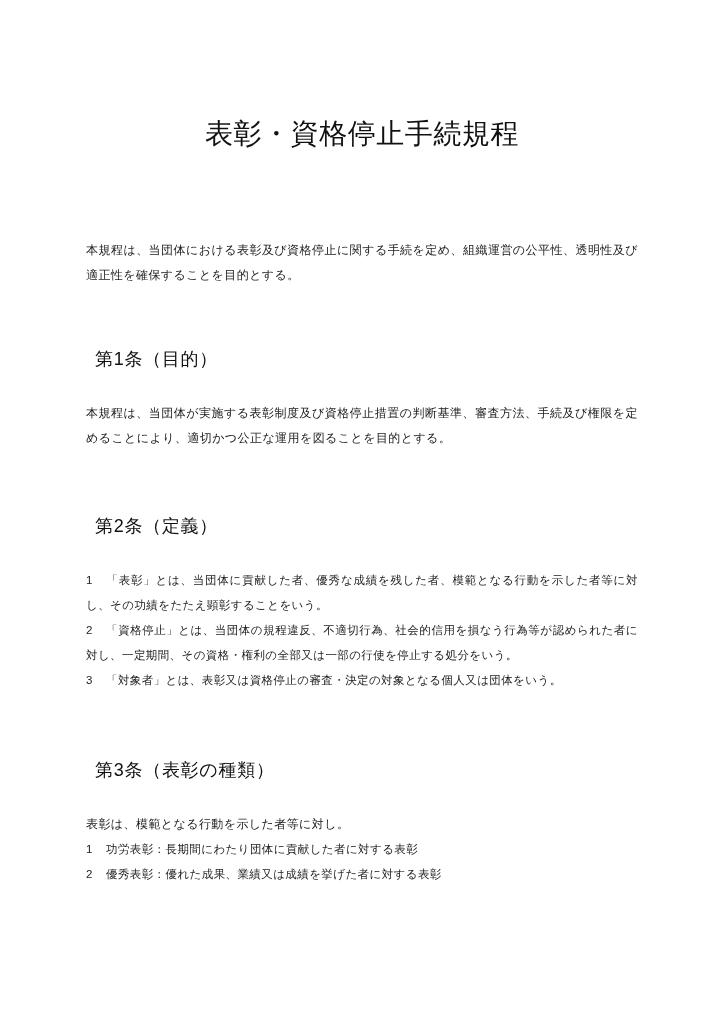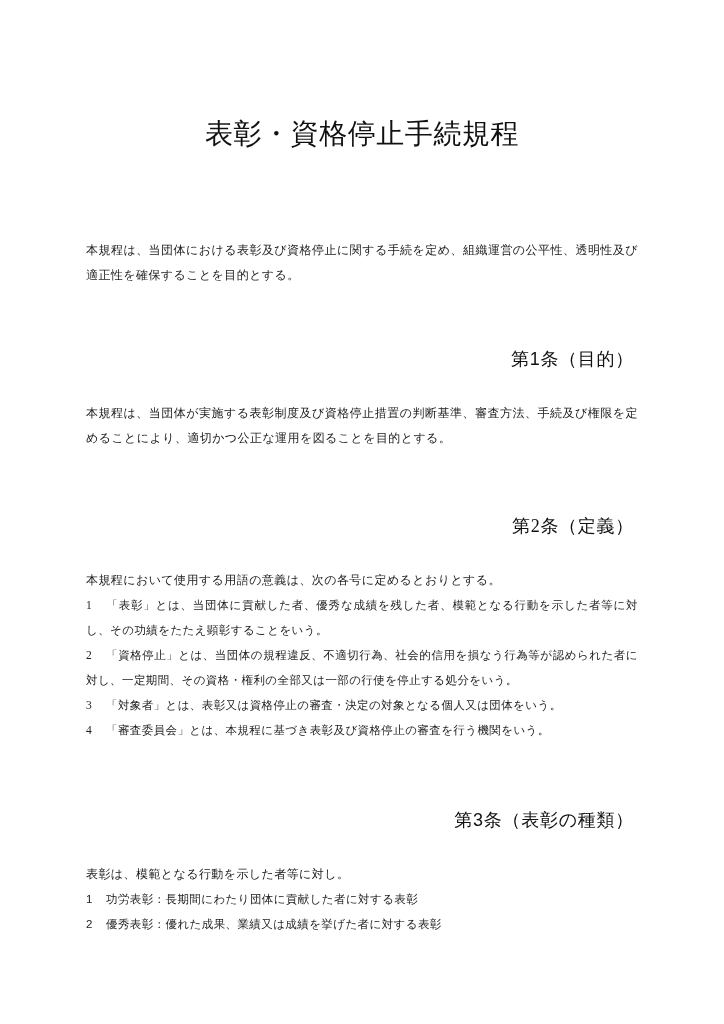--- a/index.html
+++ b/index.html
@@ -41,31 +41,30 @@
 
   .intro-block {
     margin-top: 86px;
   }
 
   .section {
     margin-top: 0;
   }
 
   .section-gap-1 { margin-top: 58px; }
-  .section-gap-2 { margin-top: 62px; font-family: Liberation Serif, serif; }
+  .section-gap-2 { margin-top: 62px; }
   .section-gap-3 { margin-top: 64px; }
 
   .section-heading {
     font-size: 18px;
     line-height: 1.5;
     font-weight: 400;
     letter-spacing: 0.04em;
     color: #111111;
-    margin: 4px;
-    text-align: right;
+    margin: 9px;
   }
 
   .section-body {
     margin-top: 28px;
   }
 
   .para {
     font-size: 12px;
     line-height: 25px;
     letter-spacing: 0.035em;
@@ -116,33 +115,29 @@
     <div class="section section-gap-1">
       <h2 class="section-heading">第1条（目的）</h2>
       <div class="section-body">
         <p class="para">本規程は、当団体が実施する表彰制度及び資格停止措置の判断基準、審査方法、手続及び権限を定めることにより、適切かつ公正な運用を図ることを目的とする。</p>
       </div>
     </div>
 
     <div class="section section-gap-2">
       <h2 class="section-heading">第2条（定義）</h2>
       <div class="section-body">
-        <p class="para">本規程において使用する用語の意義は、次の各号に定めるとおりとする。</p>
         <ul class="item-list">
           <li class="item">
             <span class="item-num">1</span><span class="item-text">「表彰」とは、当団体に貢献した者、優秀な成績を残した者、模範となる行動を示した者等に対し、その功績をたたえ顕彰することをいう。</span>
           </li>
           <li class="item">
             <span class="item-num">2</span><span class="item-text">「資格停止」とは、当団体の規程違反、不適切行為、社会的信用を損なう行為等が認められた者に対し、一定期間、その資格・権利の全部又は一部の行使を停止する処分をいう。</span>
           </li>
           <li class="item">
             <span class="item-num">3</span><span class="item-text">「対象者」とは、表彰又は資格停止の審査・決定の対象となる個人又は団体をいう。</span>
-          </li>
-          <li class="item">
-            <span class="item-num">4</span><span class="item-text">「審査委員会」とは、本規程に基づき表彰及び資格停止の審査を行う機関をいう。</span>
           </li>
         </ul>
       </div>
     </div>
 
     <div class="section section-gap-3">
       <h2 class="section-heading">第3条（表彰の種類）</h2>
       <div class="section-body">
         <p class="para">表彰は、模範となる行動を示した者等に対し。</p>
         <ul class="item-list">

